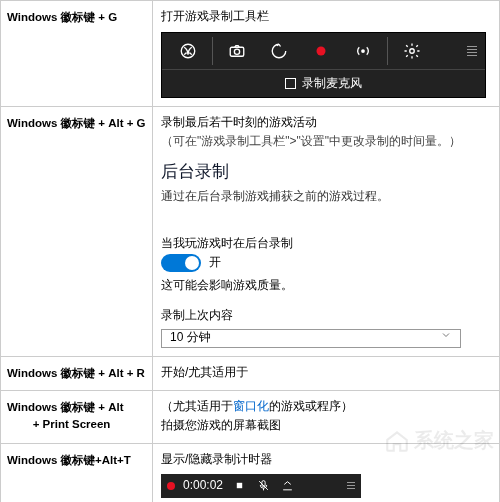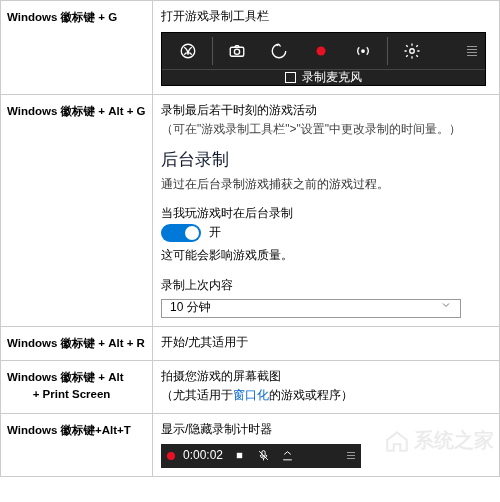--- a/index.html
+++ b/index.html
@@ -62,31 +62,31 @@
   .gicon.sep { border-left:1px solid #555; height:28px; width:1px; padding:0; margin:0 2px;}
   .move-handle {
     width: 14px;
     display:flex; flex-direction:column; gap:2px; align-items:center; justify-content:center;
     margin-left: auto;
     cursor: move;
   }
   .move-handle span { width:10px; height:1px; background:#999; display:block;}
   .gamebar-bottom {
     border-top:1px solid #444;
-    height: 16px;
+    height: 28px;
     display:flex; align-items:center; justify-content:center;
     gap:6px; font-size:12px;
   }
   .chk {
     width:11px; height:11px; border:1px solid #fff; display:inline-block;
   }
   
   .note { color:#444; font-size:12px;}
   .heading { font-size:17px; margin: 6px 0 2px 0; color:#0f172a;}
-  .desc { font-size:12px; color:#333; margin-bottom:10px;}
+  .desc { font-size:12px; color:#333; margin-bottom:28px;}
   .toggle-row { display:flex; align-items:center; gap:8px; margin-bottom:4px;}
   .toggle {
     width: 40px; height: 18px; border-radius: 9px; background:#0078d7;
     position:relative; cursor:pointer;
   }
   .toggle::after {
     content:""; position:absolute; right:2px; top:2px; width:14px; height:14px;
     border-radius:50%; background:#fff;
   }
   .warn { font-size:12px; margin: 4px 0 10px 0;}
@@ -215,24 +215,24 @@
       <div>开始/尤其适用于</div>
     </div>
   </div>
 
   <div class="row">
     <div class="label-col">
       <span>Windows 徽标键 + Alt</span>
       <span class="sub">+ Print Screen</span>
     </div>
     <div class="content-col">
-      <div>拍摄您游戏的屏幕截图</div>
       <div>
         <span>（尤其适用于</span><span class="link">窗口化</span><span>的游戏或程序）</span>
       </div>
+      <div>拍摄您游戏的屏幕截图</div>
     </div>
   </div>
 
   <div class="row">
     <div class="label-col">Windows 徽标键+Alt+T</div>
     <div class="content-col">
       <div>显示/隐藏录制计时器</div>
       <div class="recbar">
         <span class="dot"></span>
         <span>0:00:02</span>

